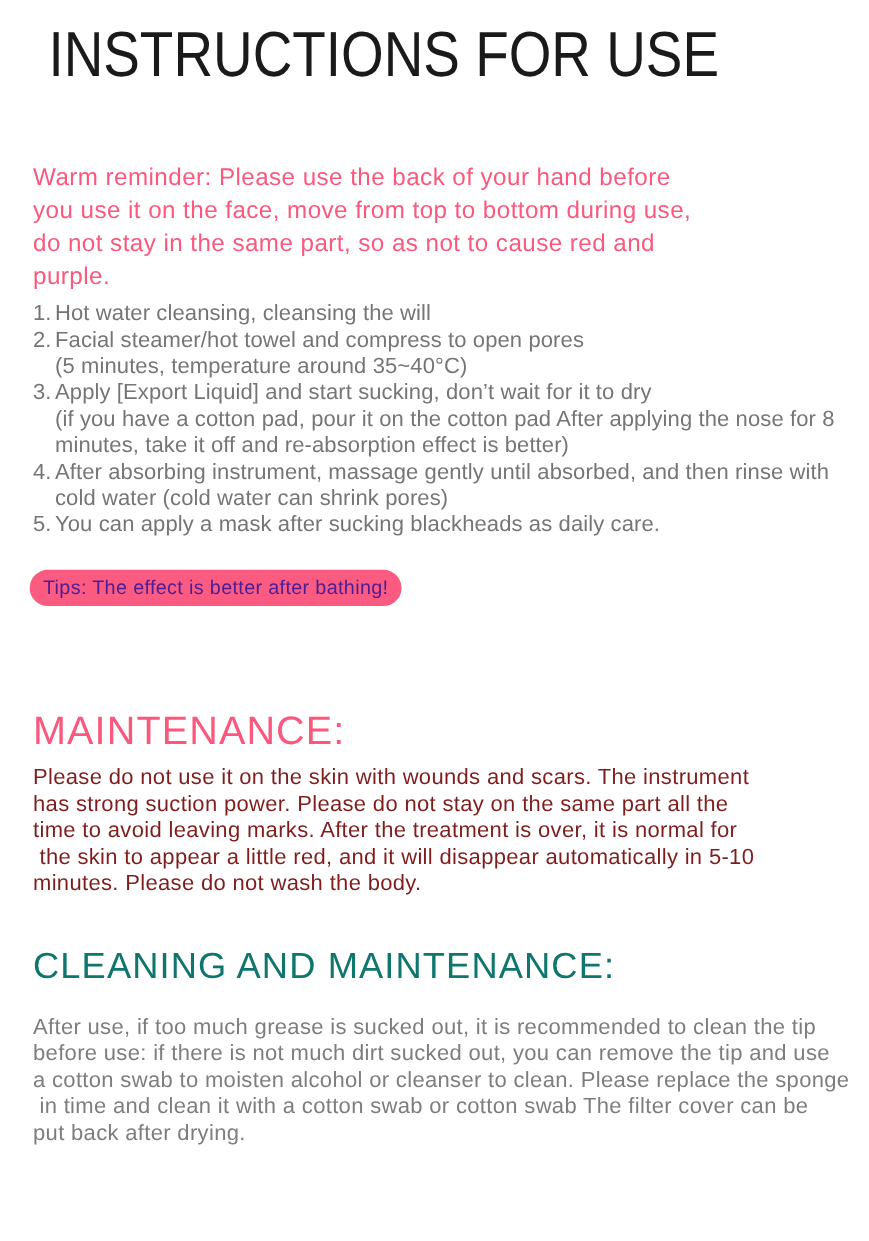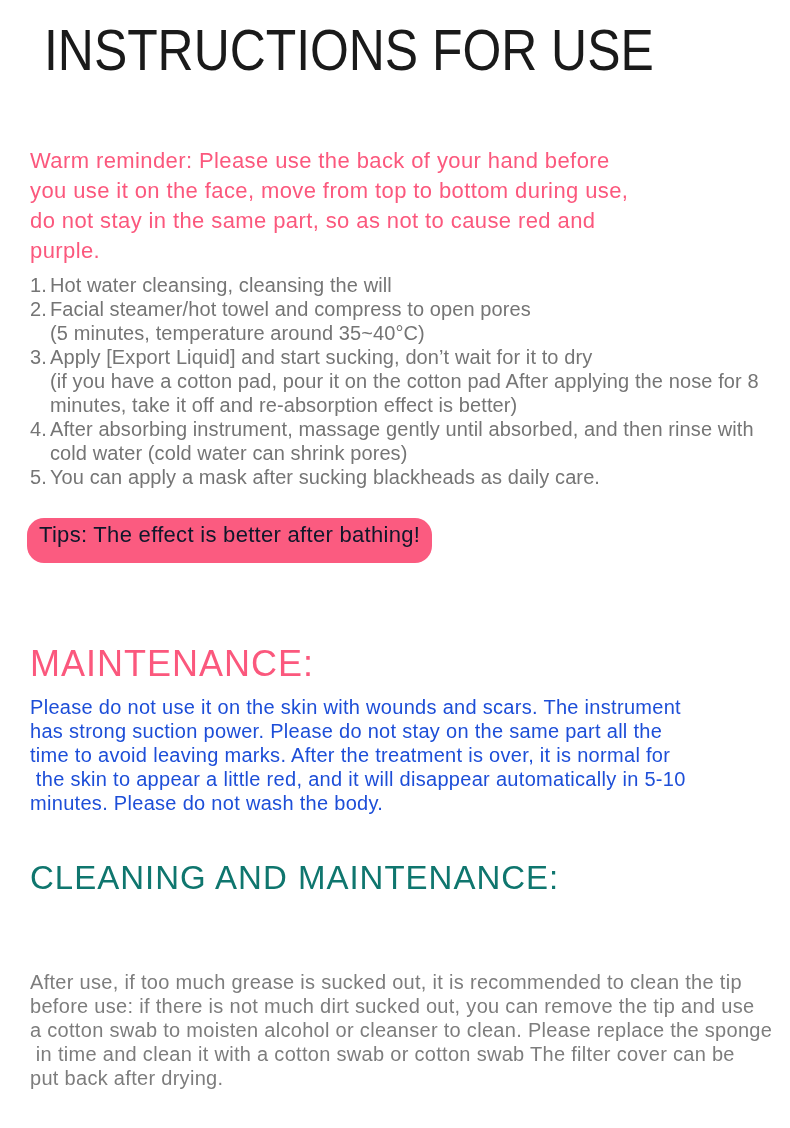--- a/index.html
+++ b/index.html
@@ -54,26 +54,26 @@
     width: 20px;
   }
   .step-text {
     flex: 1 1 auto;
     white-space: pre;
   }
 
   .tips-badge {
     left: 27px;
     top: 518px;
-    height: 45px;
+    height: 33px;
     line-height: 33px;
     border-radius: 17px;
     padding: 0 12px;
-    color: #0f172a;
-    font-size: 22px;
+    color: #4c1d95;
+    font-size: 18px;
     letter-spacing: 0.3px;
     white-space: pre;
   }
 
   .section-heading {
     left: 30px;
     font-weight: 400;
     letter-spacing: 1px;
     white-space: pre;
   }
@@ -81,21 +81,21 @@
   .cleaning-heading    { top: 859px; font-size: 33px; }
 
   .body-para {
     left: 30px;
     font-size: 20px;
     line-height: 24px;
     letter-spacing: 0.3px;
     white-space: pre;
   }
   .precautions-para { top: 695px; color: #8a8a8a; }
-  .cleaning-para    { top: 922px; color: #7d7d7d; margin-top: 48px; }
+  .cleaning-para    { top: 922px; color: #7d7d7d; }
 </style>
 </head>
 <body>
 
 <div class="abs page-title" style="color: rgb(26, 26, 26);">INSTRUCTIONS FOR USE</div>
 
 <div class="abs warm-reminder" style="color: rgb(251, 88, 125);">Warm reminder: Please use the back of your hand before
 you use it on the face, move from top to bottom during use,
 do not stay in the same part, so as not to cause red and
 purple.</div>
@@ -124,21 +124,21 @@
   <div class="step">
     <span class="step-num">5.</span>
     <span class="step-text">You can apply a mask after sucking blackheads as daily care.</span>
   </div>
 </div>
 
 <div class="abs tips-badge" style="background: rgb(251, 91, 128);">Tips: The effect is better after bathing!</div>
 
 <div class="abs section-heading precautions-heading" style="color: rgb(251, 88, 125);">MAINTENANCE:</div>
 
-<div class="abs body-para precautions-para" style="color: #1d4ed8;">Please do not use it on the skin with wounds and scars. The instrument
+<div class="abs body-para precautions-para" style="color: #7f1d1d;">Please do not use it on the skin with wounds and scars. The instrument
 has strong suction power. Please do not stay on the same part all the
 time to avoid leaving marks. After the treatment is over, it is normal for
  the skin to appear a little red, and it will disappear automatically in 5-10
 minutes. Please do not wash the body.</div>
 
 <div class="abs section-heading cleaning-heading" style="color: #0f766e;">CLEANING AND MAINTENANCE:</div>
 
 <div class="abs body-para cleaning-para" style="color: rgb(125, 125, 125);">After use, if too much grease is sucked out, it is recommended to clean the tip
 before use: if there is not much dirt sucked out, you can remove the tip and use
 a cotton swab to moisten alcohol or cleanser to clean. Please replace the sponge

